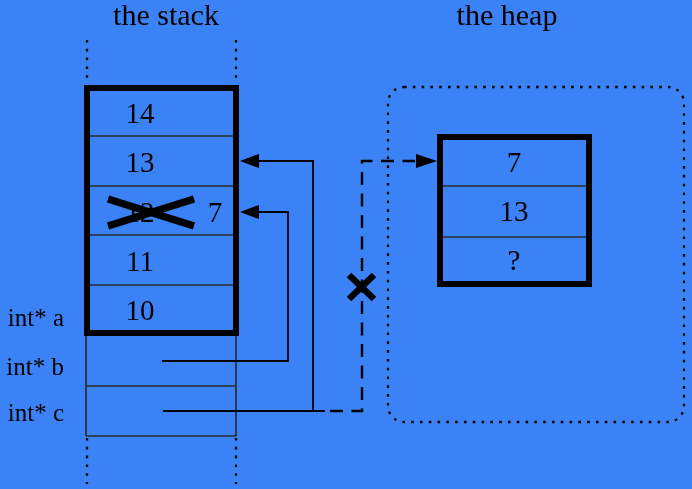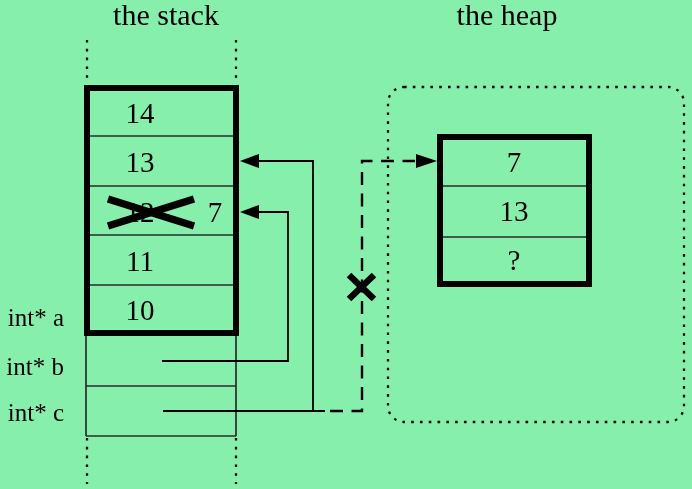--- a/index.html
+++ b/index.html
@@ -1,20 +1,20 @@
 <!DOCTYPE html>
 <html><head>
 <meta charset="utf-8">
 <style>
   html, body { margin: 0; padding: 0; background: #ffffff; }
   .canvas {
     position: relative;
     width: 692px;
     height: 489px;
-    background: #86efac;
+    background: #3b82f6;
     overflow: hidden;
   }
   svg { position: absolute; left: 0; top: 0; }
   text {
     font-family: "Liberation Serif", "DejaVu Serif", serif;
     fill: #000000;
   }
   .title   { font-size: 30px; }
   .num     { font-size: 29px; }
   .lbl     { font-size: 25px; }

